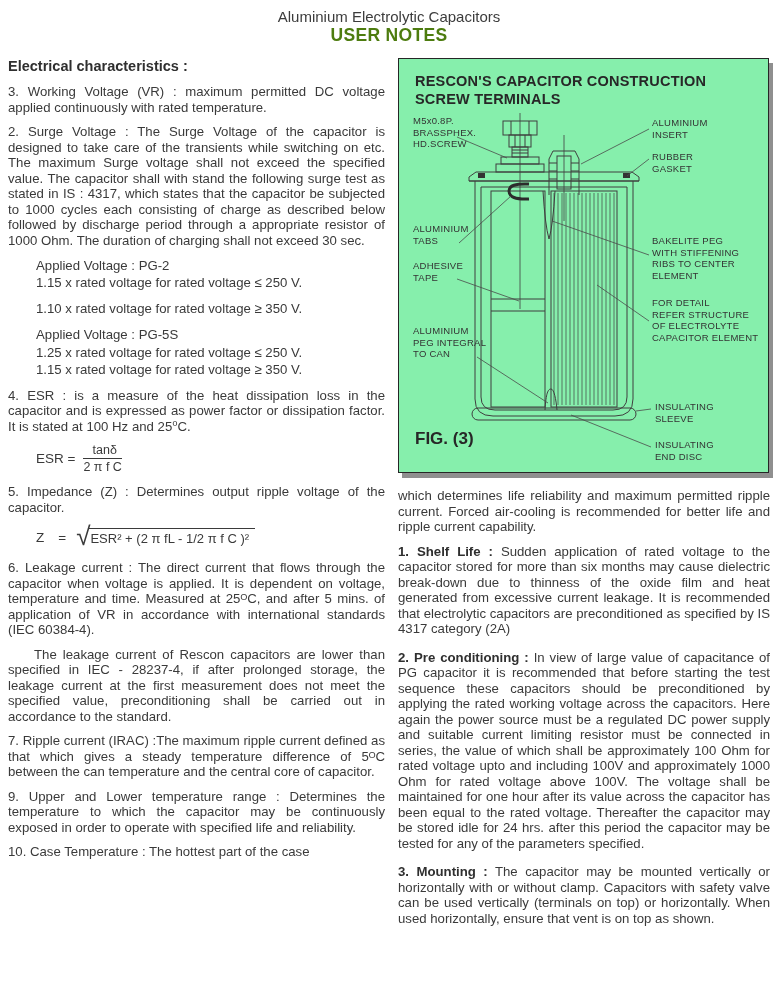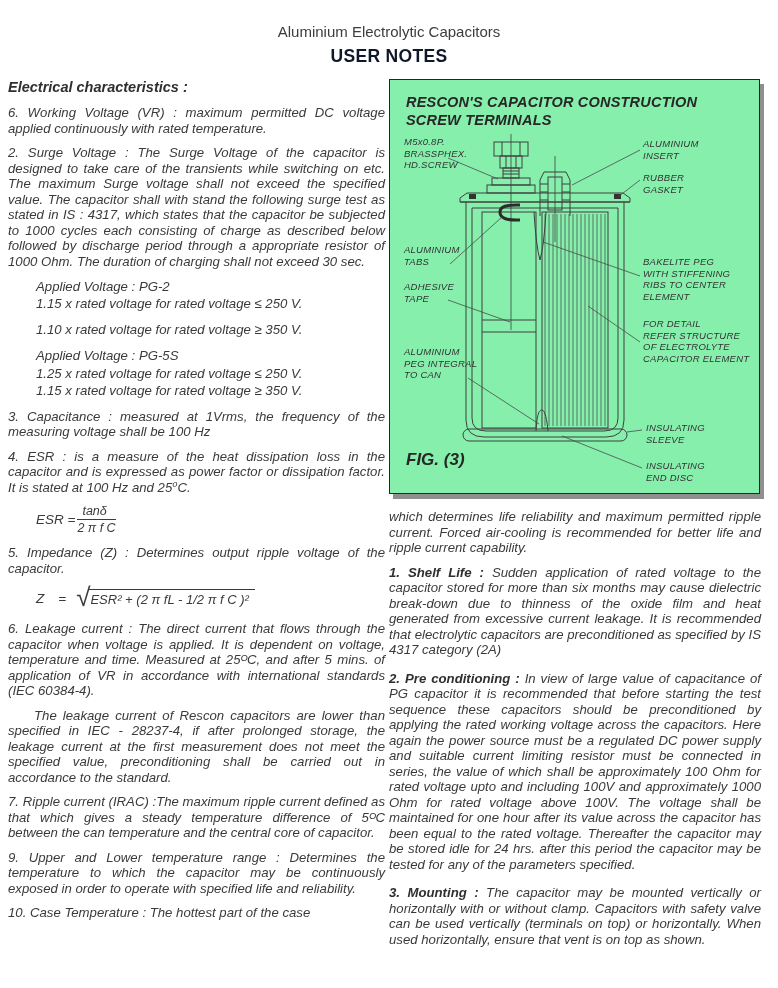--- a/index.html
+++ b/index.html
@@ -1,35 +1,35 @@
 <!DOCTYPE html>
 <html><head>
 <meta charset="utf-8">
 <style>
   html,body{margin:0;padding:0;background:#ffffff;}
   body{width:778px;height:988px;overflow:hidden;
        font-family:"Liberation Sans","DejaVu Sans",sans-serif;color:#3a3a3a;}
-  .page{width:778px;height:812px;box-sizing:border-box;padding:23px 8px 0 8px;}
+  .page{width:778px;height:812px;box-sizing:border-box;padding:8px 8px 0 8px;}
   
   .hdr{text-align:center;}
   .hdr .title{font-size:15px;color:#3c3c3c;}
-  .hdr .subtitle{font-size:17.5px;font-weight:bold;color:#0f172a;margin-top:6px;letter-spacing:.3px;}
-  
-  .cols{display:flex;align-items:flex-start;margin-top:12px;gap:4px;font-style:italic;}
+  .hdr .subtitle{font-size:17.5px;font-weight:bold;color:#4d7c0f;margin-top:0;letter-spacing:.3px;}
+  
+  .cols{display:flex;align-items:flex-start;margin-top:12px;gap:13px;}
   .col-left{width:377px;}
   .col-right{width:372px;}
   h2{font-size:14.5px;margin:0 0 10px 0;color:#2f2f2f;}
   .col-left p,.col-right p{font-size:13.2px;line-height:1.175;margin:0 0 9px 0;
        text-align:justify;text-justify:inter-word;}
   .indent-block{margin:2px 0 10px 28px;font-size:13.2px;line-height:1.3;}
   .indent-block .gap{height:9px;}
   .first-indent{text-indent:26px;}
   
   .formula{margin:2px 0 10px 28px;font-size:13.5px;display:flex;align-items:center;}
-  .frac{display:inline-flex;flex-direction:column;text-align:left;margin-left:2px;font-size:12.5px;}
+  .frac{display:inline-flex;flex-direction:column;text-align:right;margin-left:8px;font-size:12.5px;}
   .frac .num{border-bottom:1.2px solid #3a3a3a;padding:0 5px 1px 5px;}
   .frac .den{padding-top:1px;}
   .sqrt-sign{font-size:26px;font-weight:200;line-height:1;margin:0 -2px 0 10px;transform:translateY(-1px);}
   .radicand{border-top:1.3px solid #3a3a3a;padding:2px 6px 0 2px;font-size:13px;}
   .z-eq{margin:0 0 0 14px;}
   
   .figure-box{position:relative;width:371px;height:415px;background:#86efac;
       border:1.6px solid #262626;box-shadow:4px 5px 0 #8f8f8f;box-sizing:border-box;}
   .fig-title{position:absolute;left:16px;top:13px;font-size:14.5px;font-weight:bold;
       color:#272727;white-space:pre-line;line-height:1.25;letter-spacing:.2px;}
@@ -51,35 +51,34 @@
   <div class="hdr">
     <div class="title">Aluminium Electrolytic Capacitors</div>
     <div class="subtitle">USER NOTES</div>
   </div>
 
   <div class="cols">
 
     <div class="col-left">
       <h2>Electrical characteristics :</h2>
 
-      <p>6. Working Voltage (VR) : maximum permitted DC voltage applied continuously with rated temperature.</p>
+      <p>3. Working Voltage (VR) : maximum permitted DC voltage applied continuously with rated temperature.</p>
       <p>2. Surge Voltage : The Surge Voltage of the capacitor is designed to take care of the transients while switching on etc. The maximum Surge voltage shall not exceed the specified value. The capacitor shall with stand the following surge test as stated in IS : 4317, which states that the capacitor be subjected to 1000 cycles each consisting of charge as described below followed by discharge period through a appropriate resistor of 1000 Ohm. The duration of charging shall not exceed 30 sec.</p>
 
       <div class="indent-block">
         <div>Applied Voltage : PG-2</div>
         <div>1.15 x rated voltage for rated voltage ≤ 250 V.</div>
         <div class="gap"></div>
         <div>1.10 x rated voltage for rated voltage ≥ 350 V.</div>
         <div class="gap"></div>
         <div>Applied Voltage : PG-5S</div>
         <div>1.25 x rated voltage for rated voltage ≤ 250 V.</div>
         <div>1.15 x rated voltage for rated voltage ≥ 350 V.</div>
       </div>
 
-      <p>3. Capacitance : measured at 1Vrms, the frequency of the measuring voltage shall be 100 Hz</p>
       <p>4. ESR : is a measure of the heat dissipation loss in the capacitor and is expressed as power factor or dissipation factor. It is stated at 100 Hz and 25⁰C.</p>
 
       <div class="formula">
         <span>ESR =</span>
         <span class="frac">
           <span class="num">tanδ</span>
           <span class="den">2 π f C</span>
         </span>
       </div>
 

